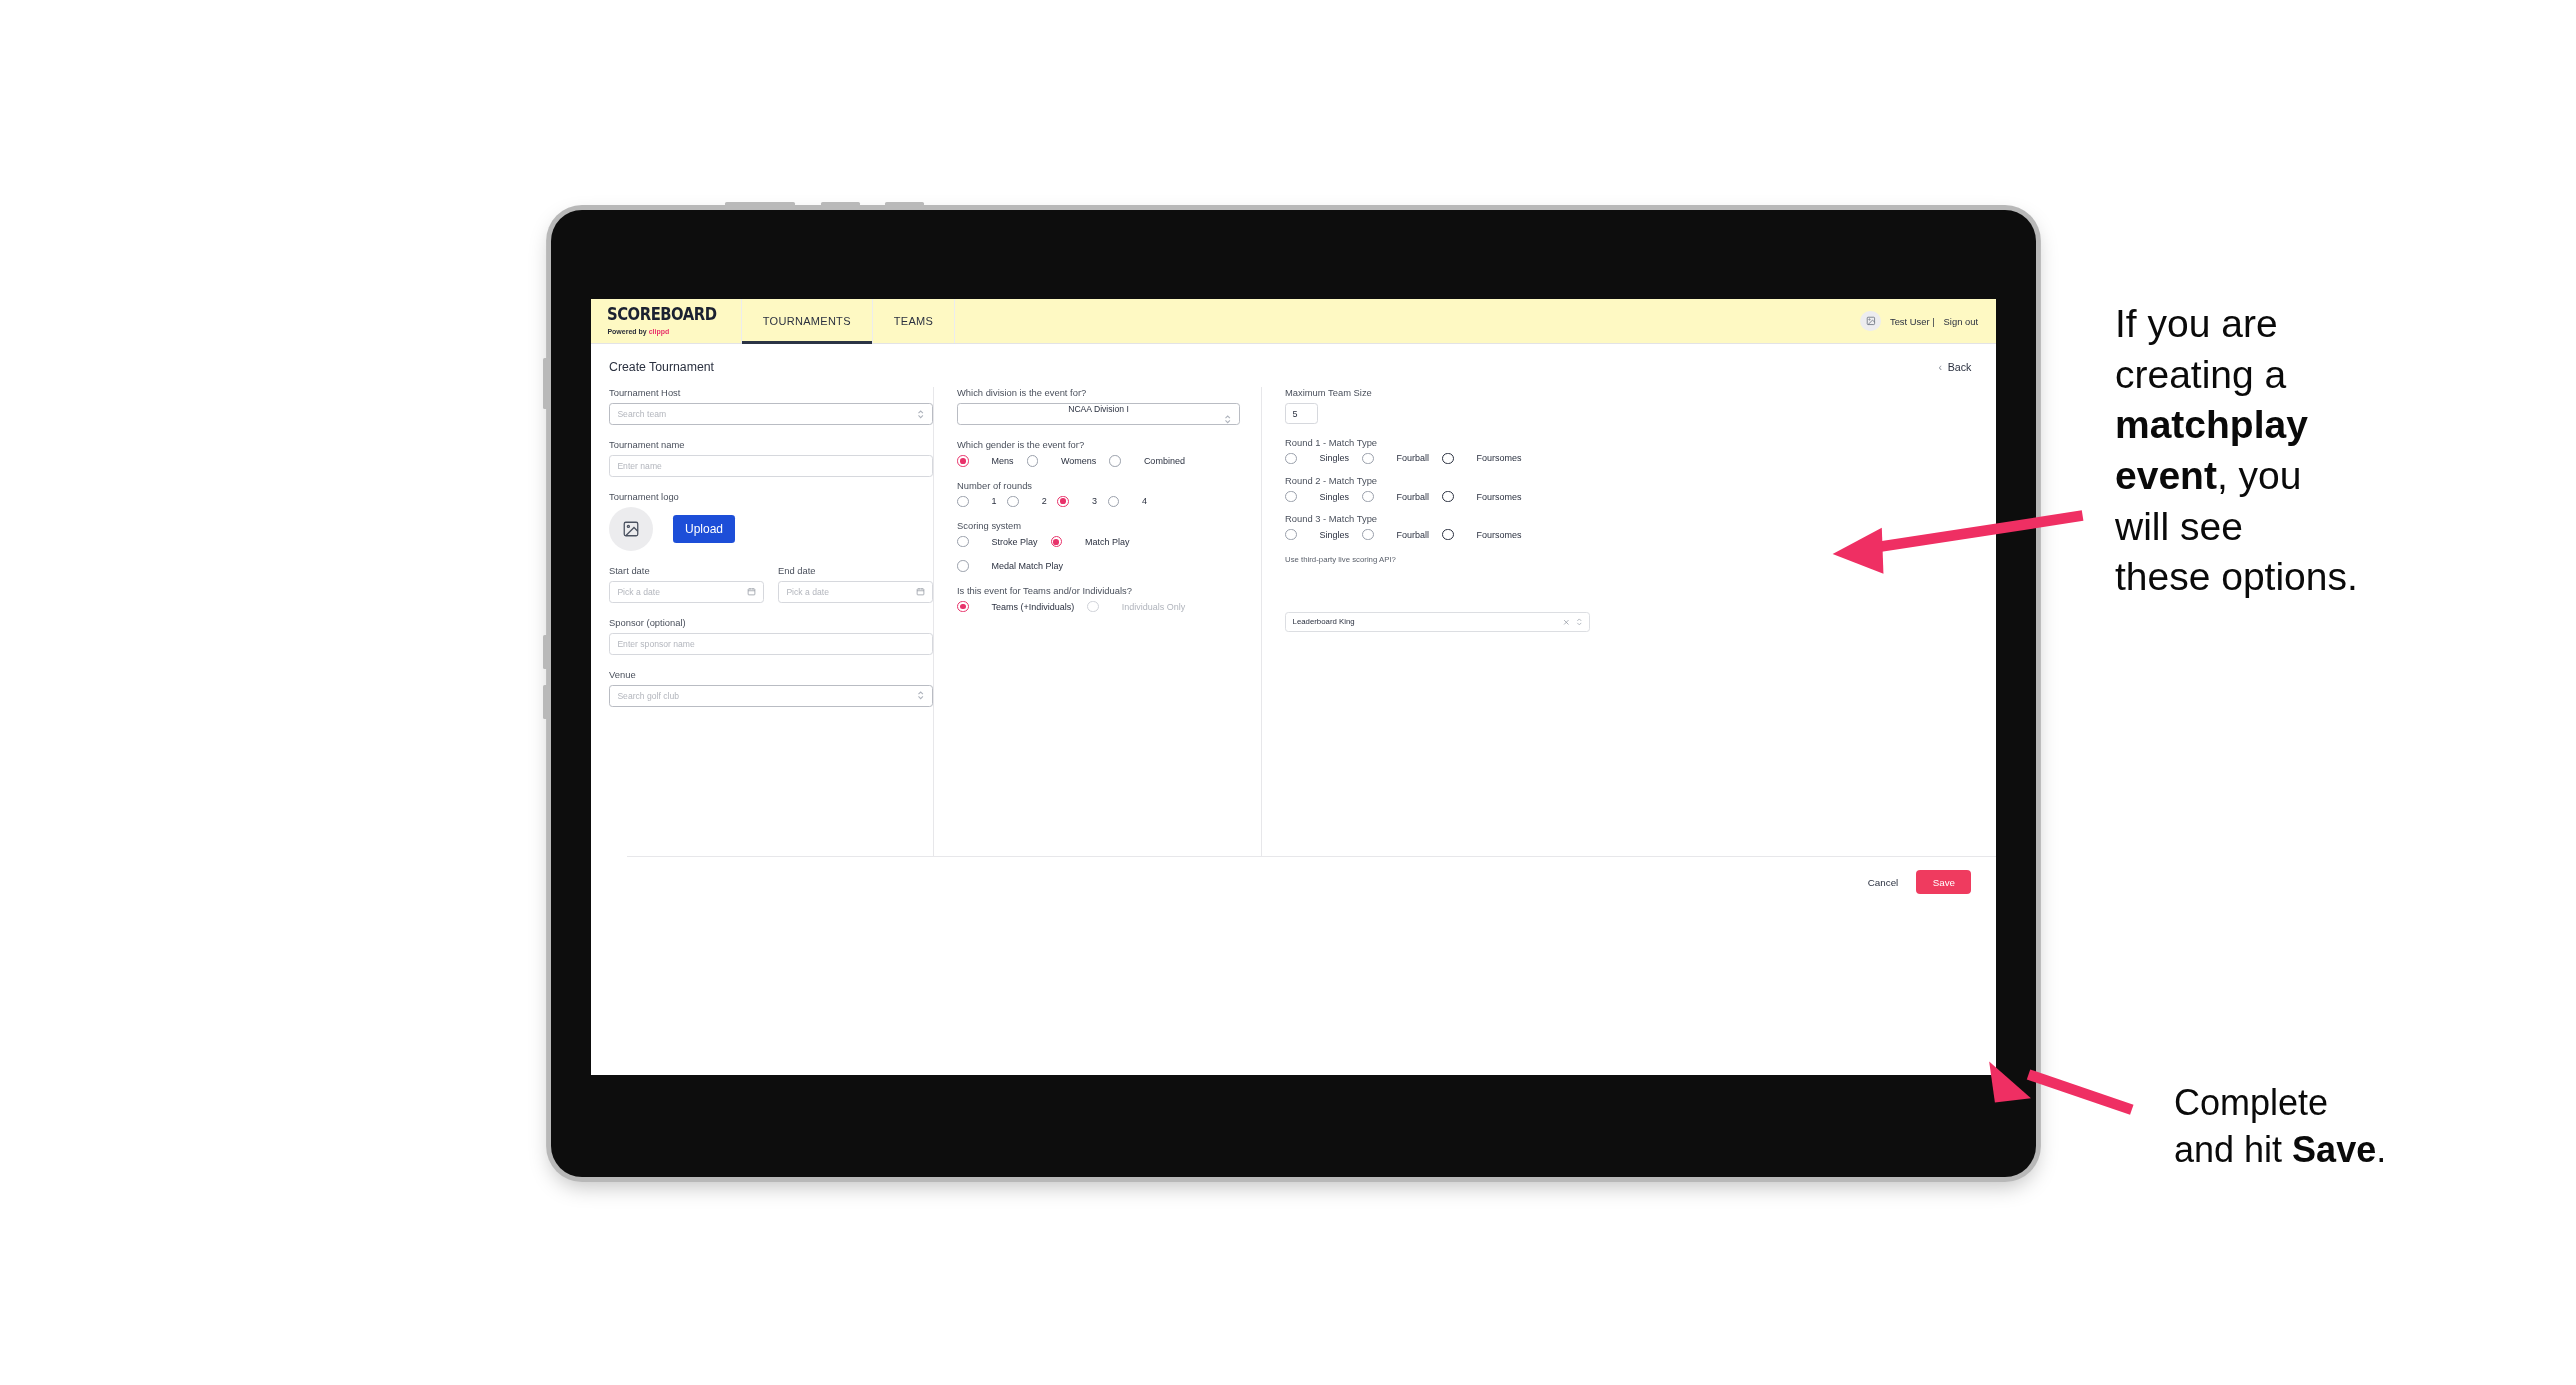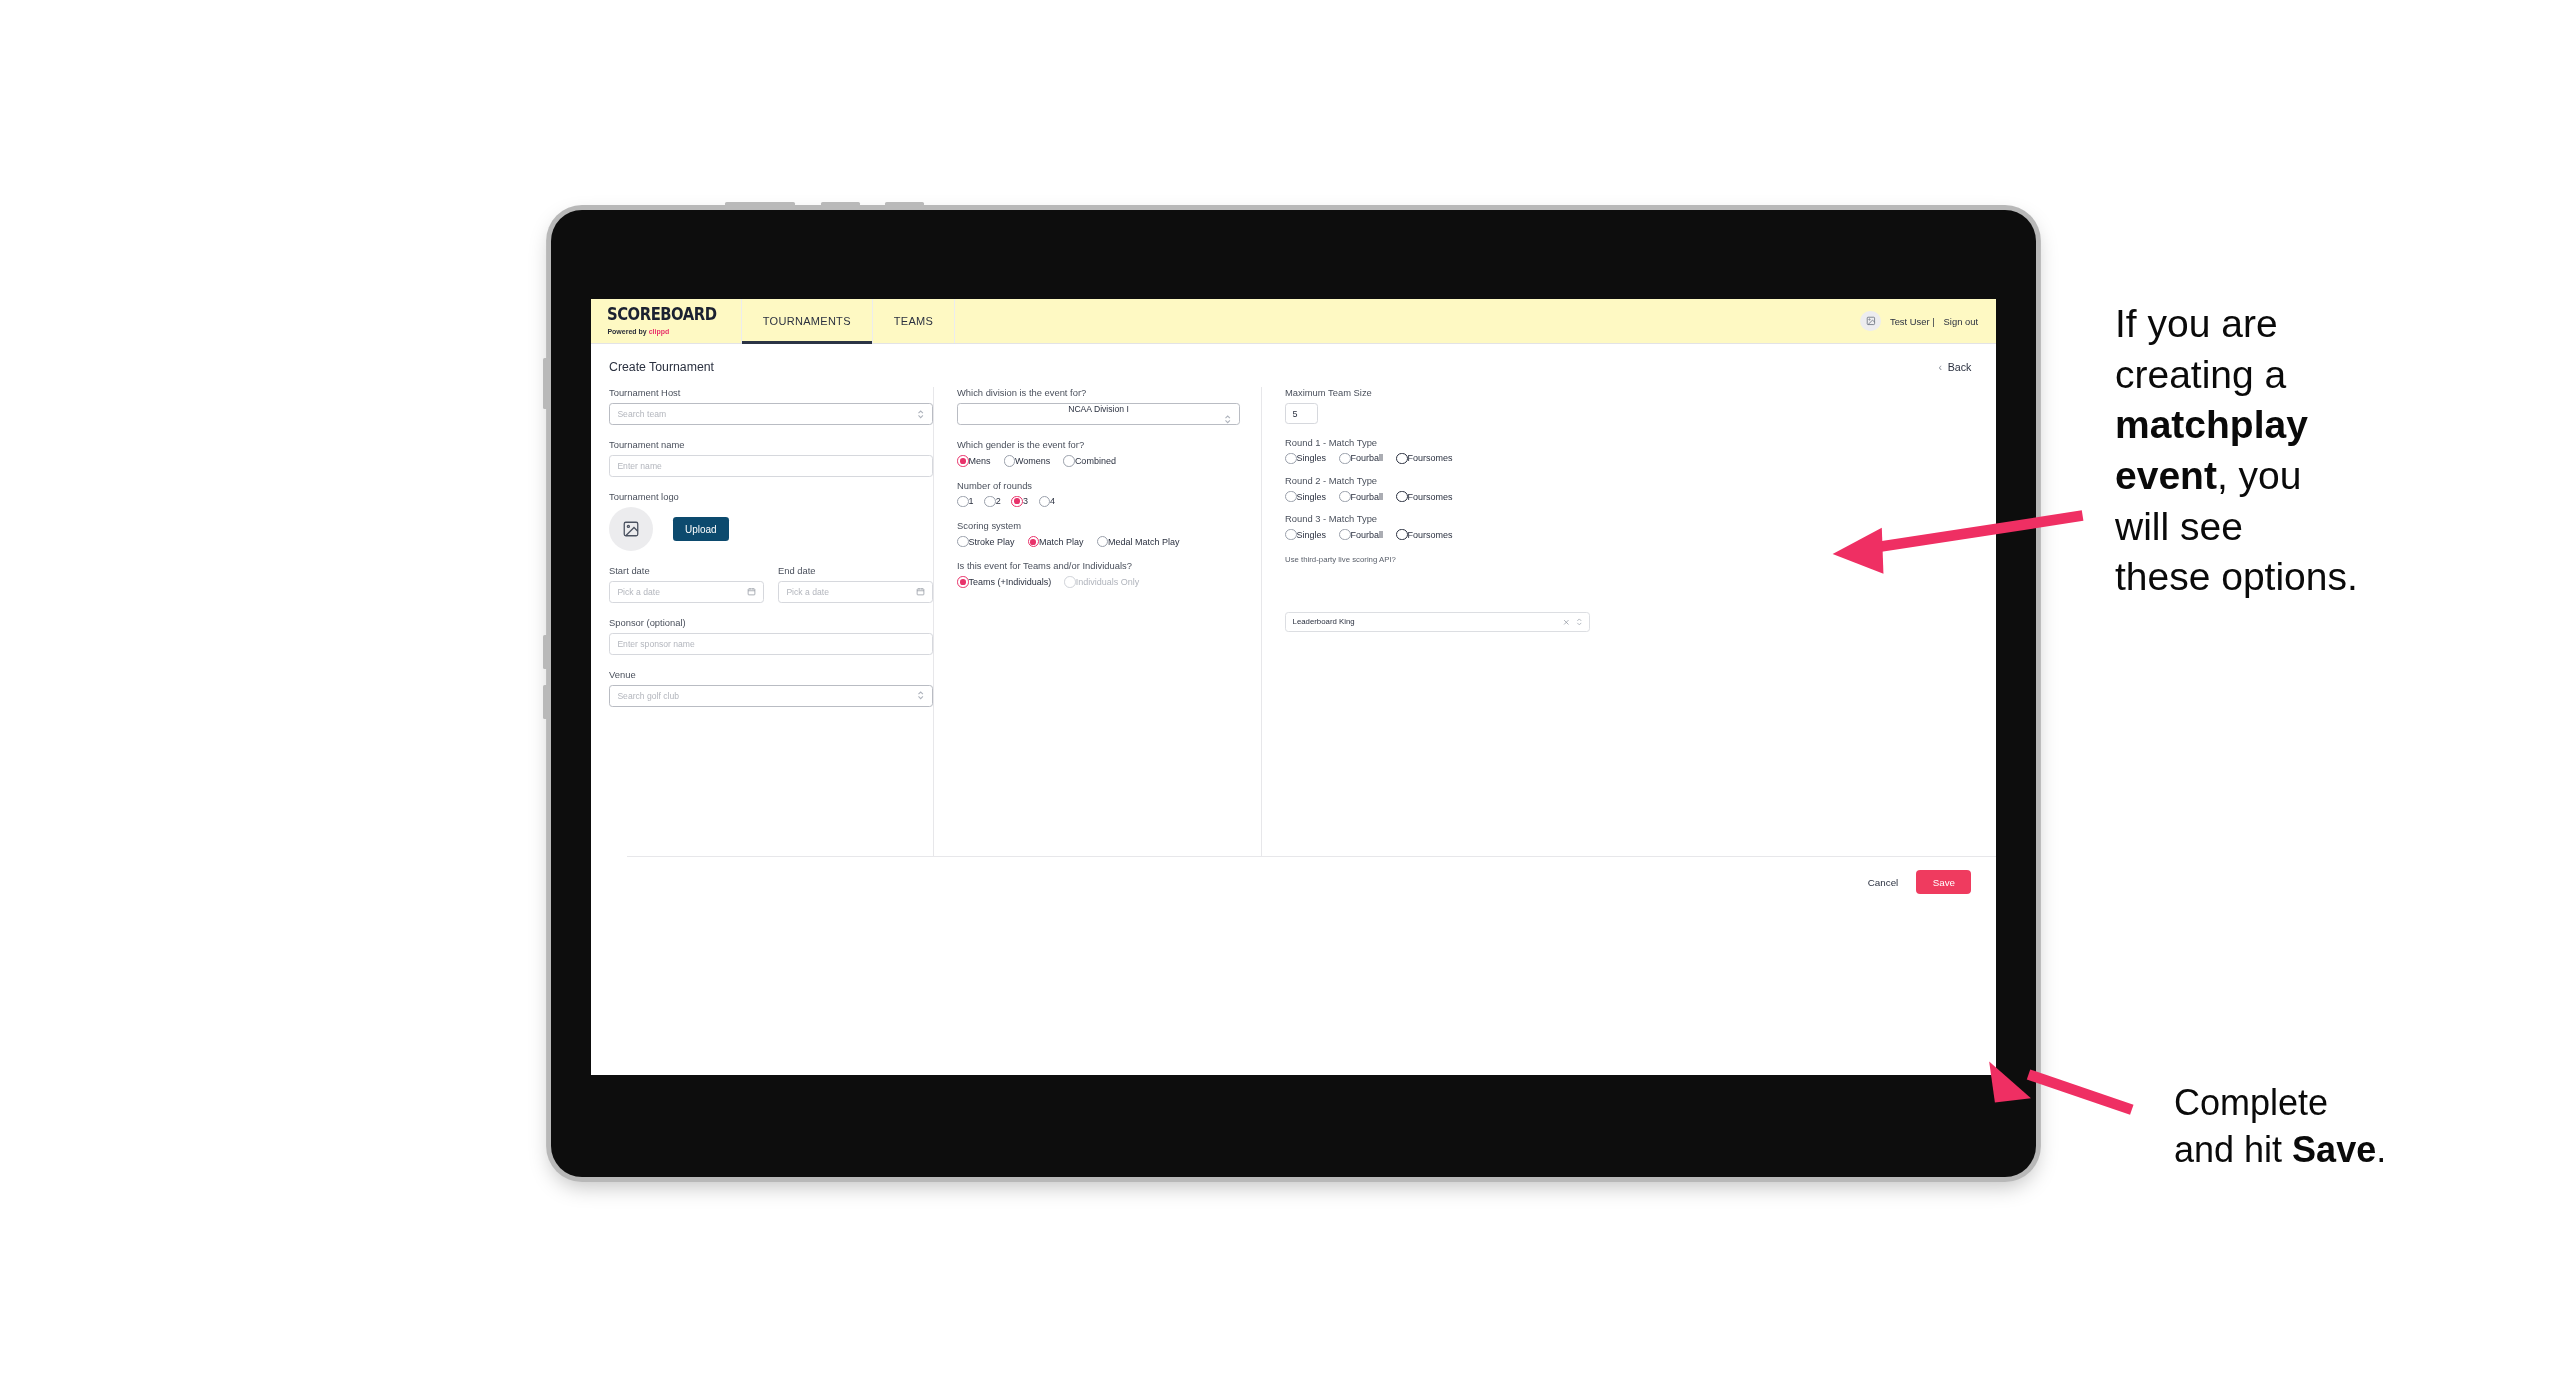--- a/index.html
+++ b/index.html
@@ -156,37 +156,37 @@
   }
 
   
   .logo-row { display: flex; align-items: center; gap: 19.7px; margin-bottom: 4.9px; }
   .logo-circle {
     width: 44px; height: 44px; border-radius: 50%;
     background: #ececee;
     display: flex; align-items: center; justify-content: center;
   }
   .upload-btn {
-    background: #0c4a6e;
+    background: #1d4ed8;
     color: #fff;
-    font-size: 10px;
+    font-size: 12px;
     padding: 6.6px 12.3px;
     border-radius: 3.3px;
     cursor: pointer;
     border: none;
     text-align: center;
   }
 
   .date-row { display: flex; gap: 14px; }
   .date-col { flex: 1; }
 
   
   .radio-row { display: flex; align-items: center; gap: 13px; flex-wrap: wrap; margin-top: 1.6px; }
   .radio-row.tight { gap: 10.7px; }
-  .radio-item { display: flex; align-items: center; gap: 0; cursor: pointer; }
+  .radio-item { display: flex; align-items: center; gap: 23px; cursor: pointer; }
   .radio {
     width: 11.5px; height: 11.5px; border-radius: 50%;
     border: 1.2px solid #9aa0ab;
     background: #fff;
     display: flex; align-items: center; justify-content: center;
     flex: none;
   }
   .radio.on { border-color: #e8336b; }
   .radio.on::after {
     content: ""; width: 5.7px; height: 5.7px; border-radius: 50%; background: #e8336b;

